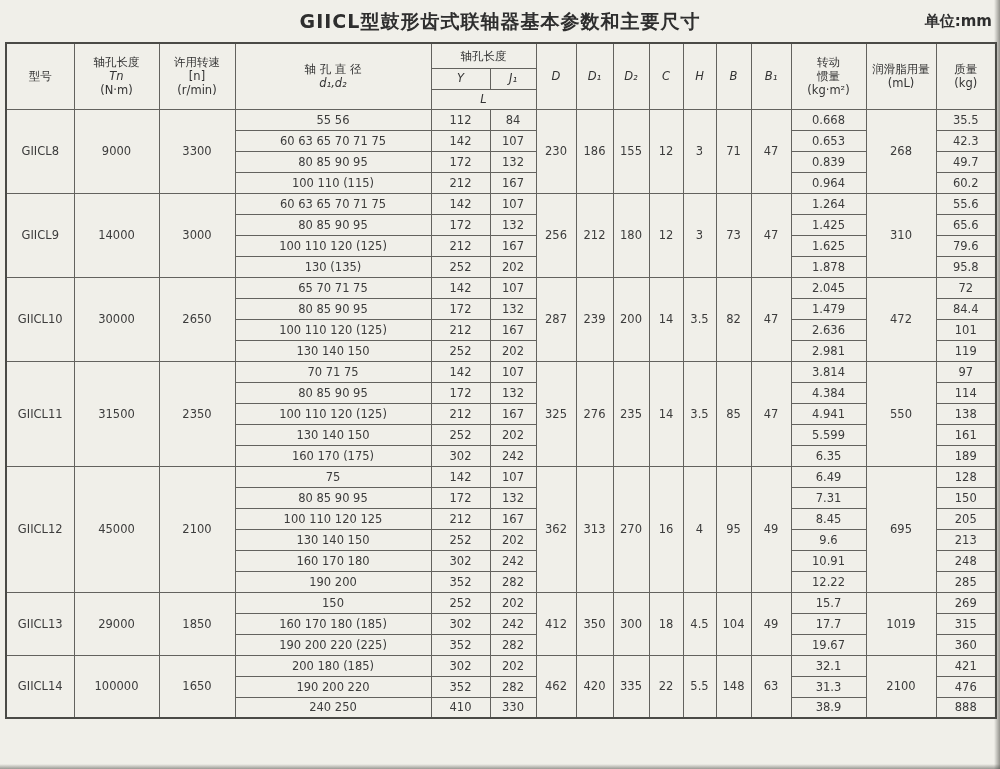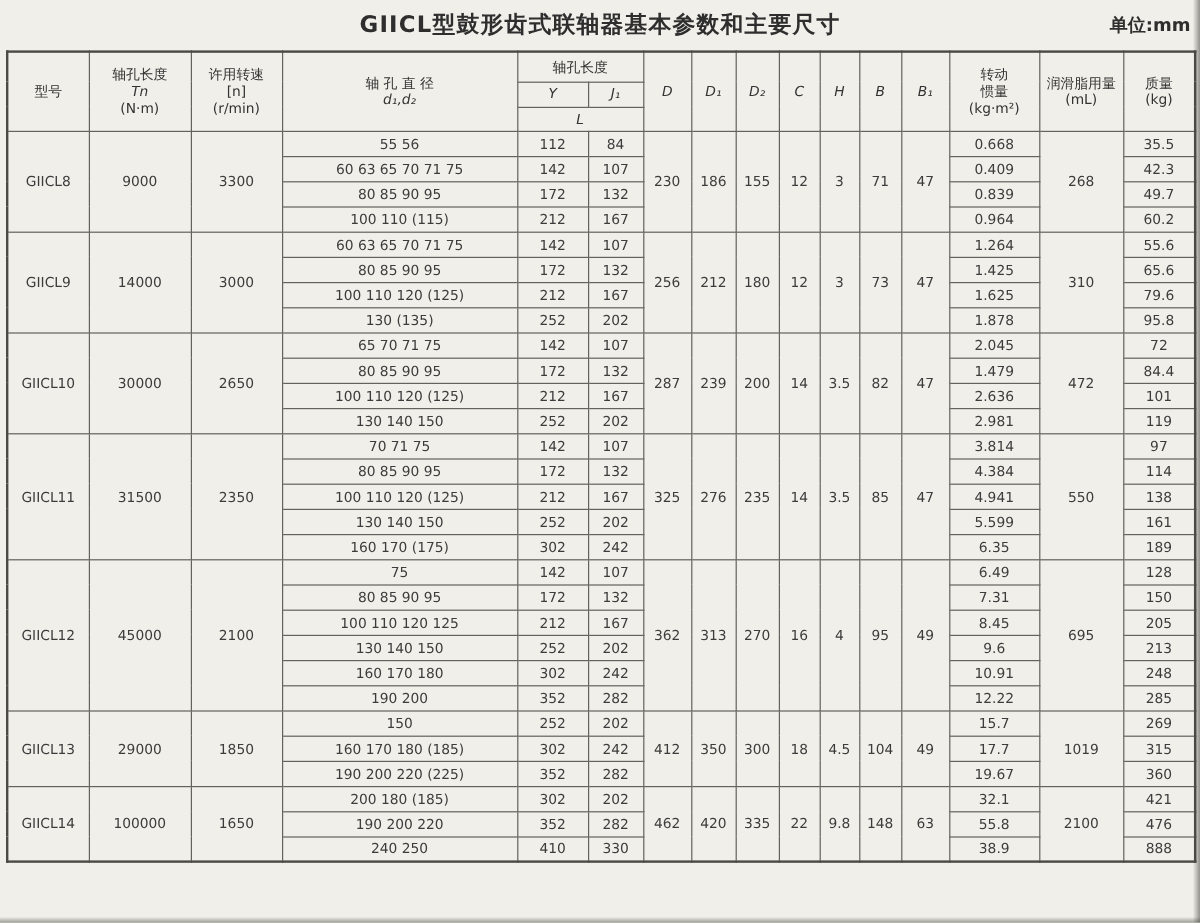--- a/index.html
+++ b/index.html
@@ -142,21 +142,21 @@
           <td rowspan="4">71</td>
           <td rowspan="4">47</td>
           <td>0.668</td>
           <td rowspan="4">268</td>
           <td>35.5</td>
         </tr>
         <tr>
           <td>60 63 65 70 71 75</td>
           <td>142</td>
           <td>107</td>
-          <td>0.409</td>
+          <td>0.653</td>
           <td>42.3</td>
         </tr>
         <tr>
           <td>80 85 90 95</td>
           <td>172</td>
           <td>132</td>
           <td>0.839</td>
           <td>49.7</td>
         </tr>
         <tr>
@@ -379,32 +379,32 @@
           <td rowspan="3">GIICL14</td>
           <td rowspan="3">100000</td>
           <td rowspan="3">1650</td>
           <td>200 180 (185)</td>
           <td>302</td>
           <td>202</td>
           <td rowspan="3">462</td>
           <td rowspan="3">420</td>
           <td rowspan="3">335</td>
           <td rowspan="3">22</td>
-          <td rowspan="3">9.8</td>
+          <td rowspan="3">5.5</td>
           <td rowspan="3">148</td>
           <td rowspan="3">63</td>
           <td>32.1</td>
           <td rowspan="3">2100</td>
           <td>421</td>
         </tr>
         <tr>
           <td>190 200 220</td>
           <td>352</td>
           <td>282</td>
-          <td>55.8</td>
+          <td>31.3</td>
           <td>476</td>
         </tr>
         <tr>
           <td>240 250</td>
           <td>410</td>
           <td>330</td>
           <td>38.9</td>
           <td>888</td>
         </tr>
       </tbody>

